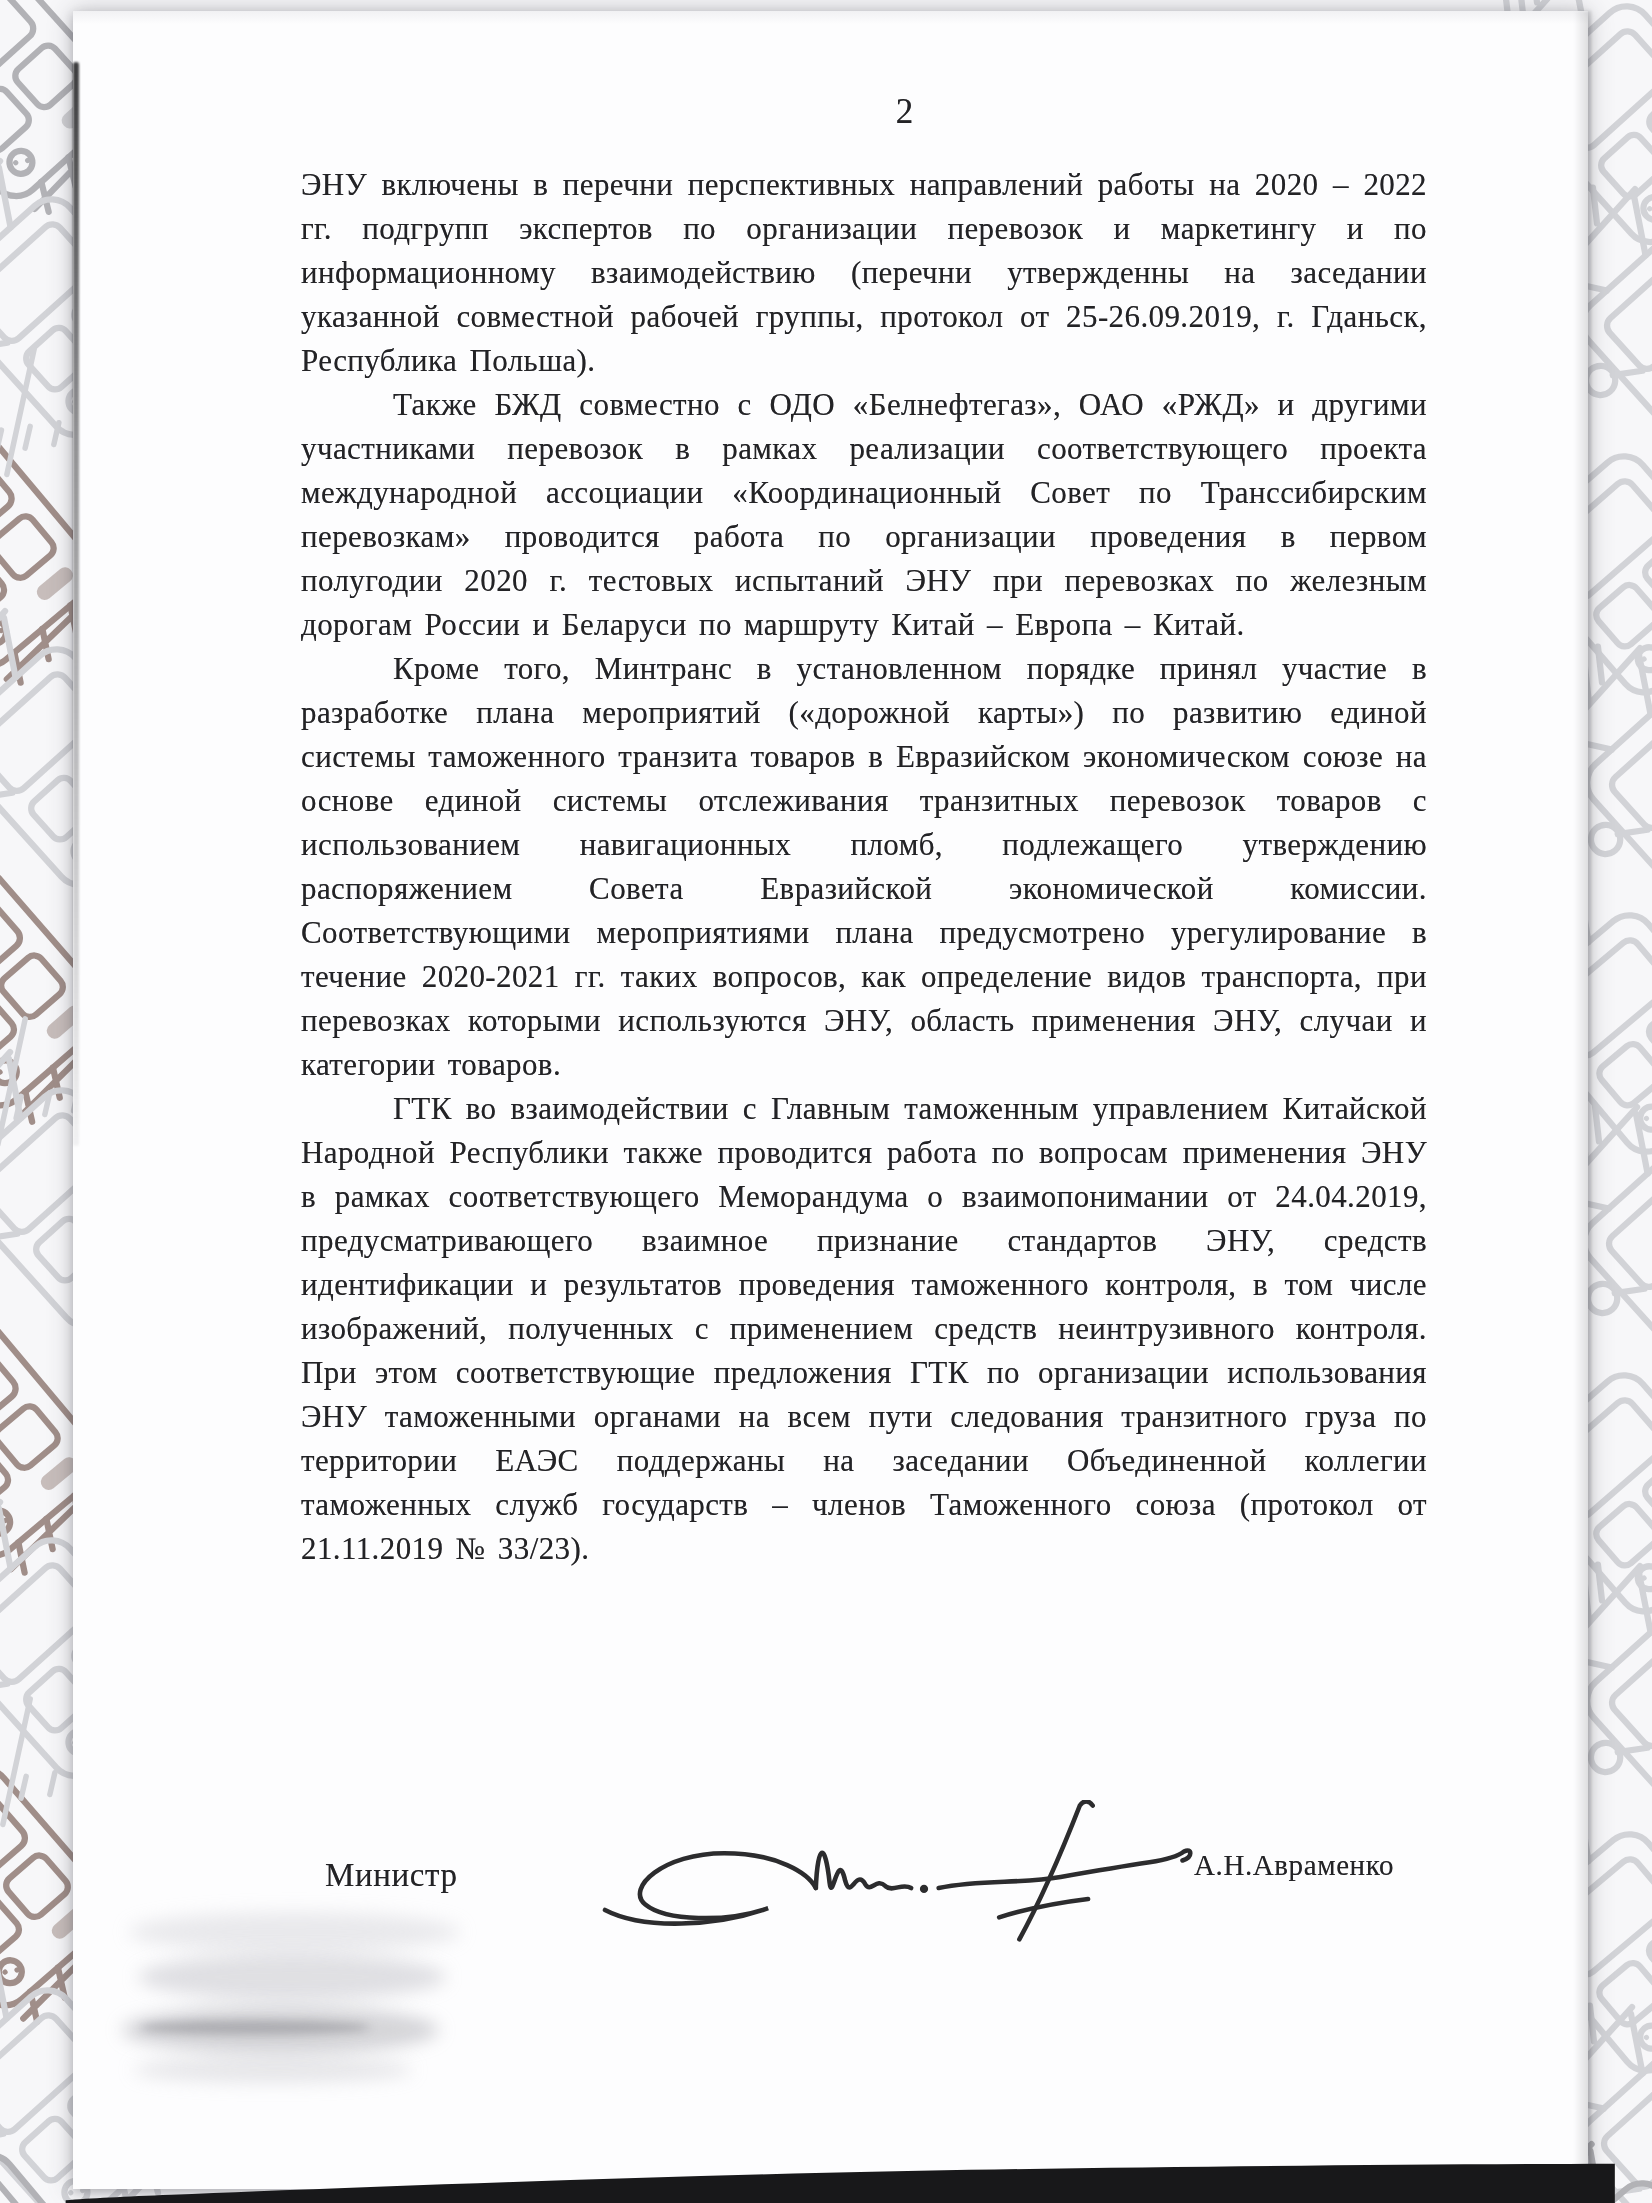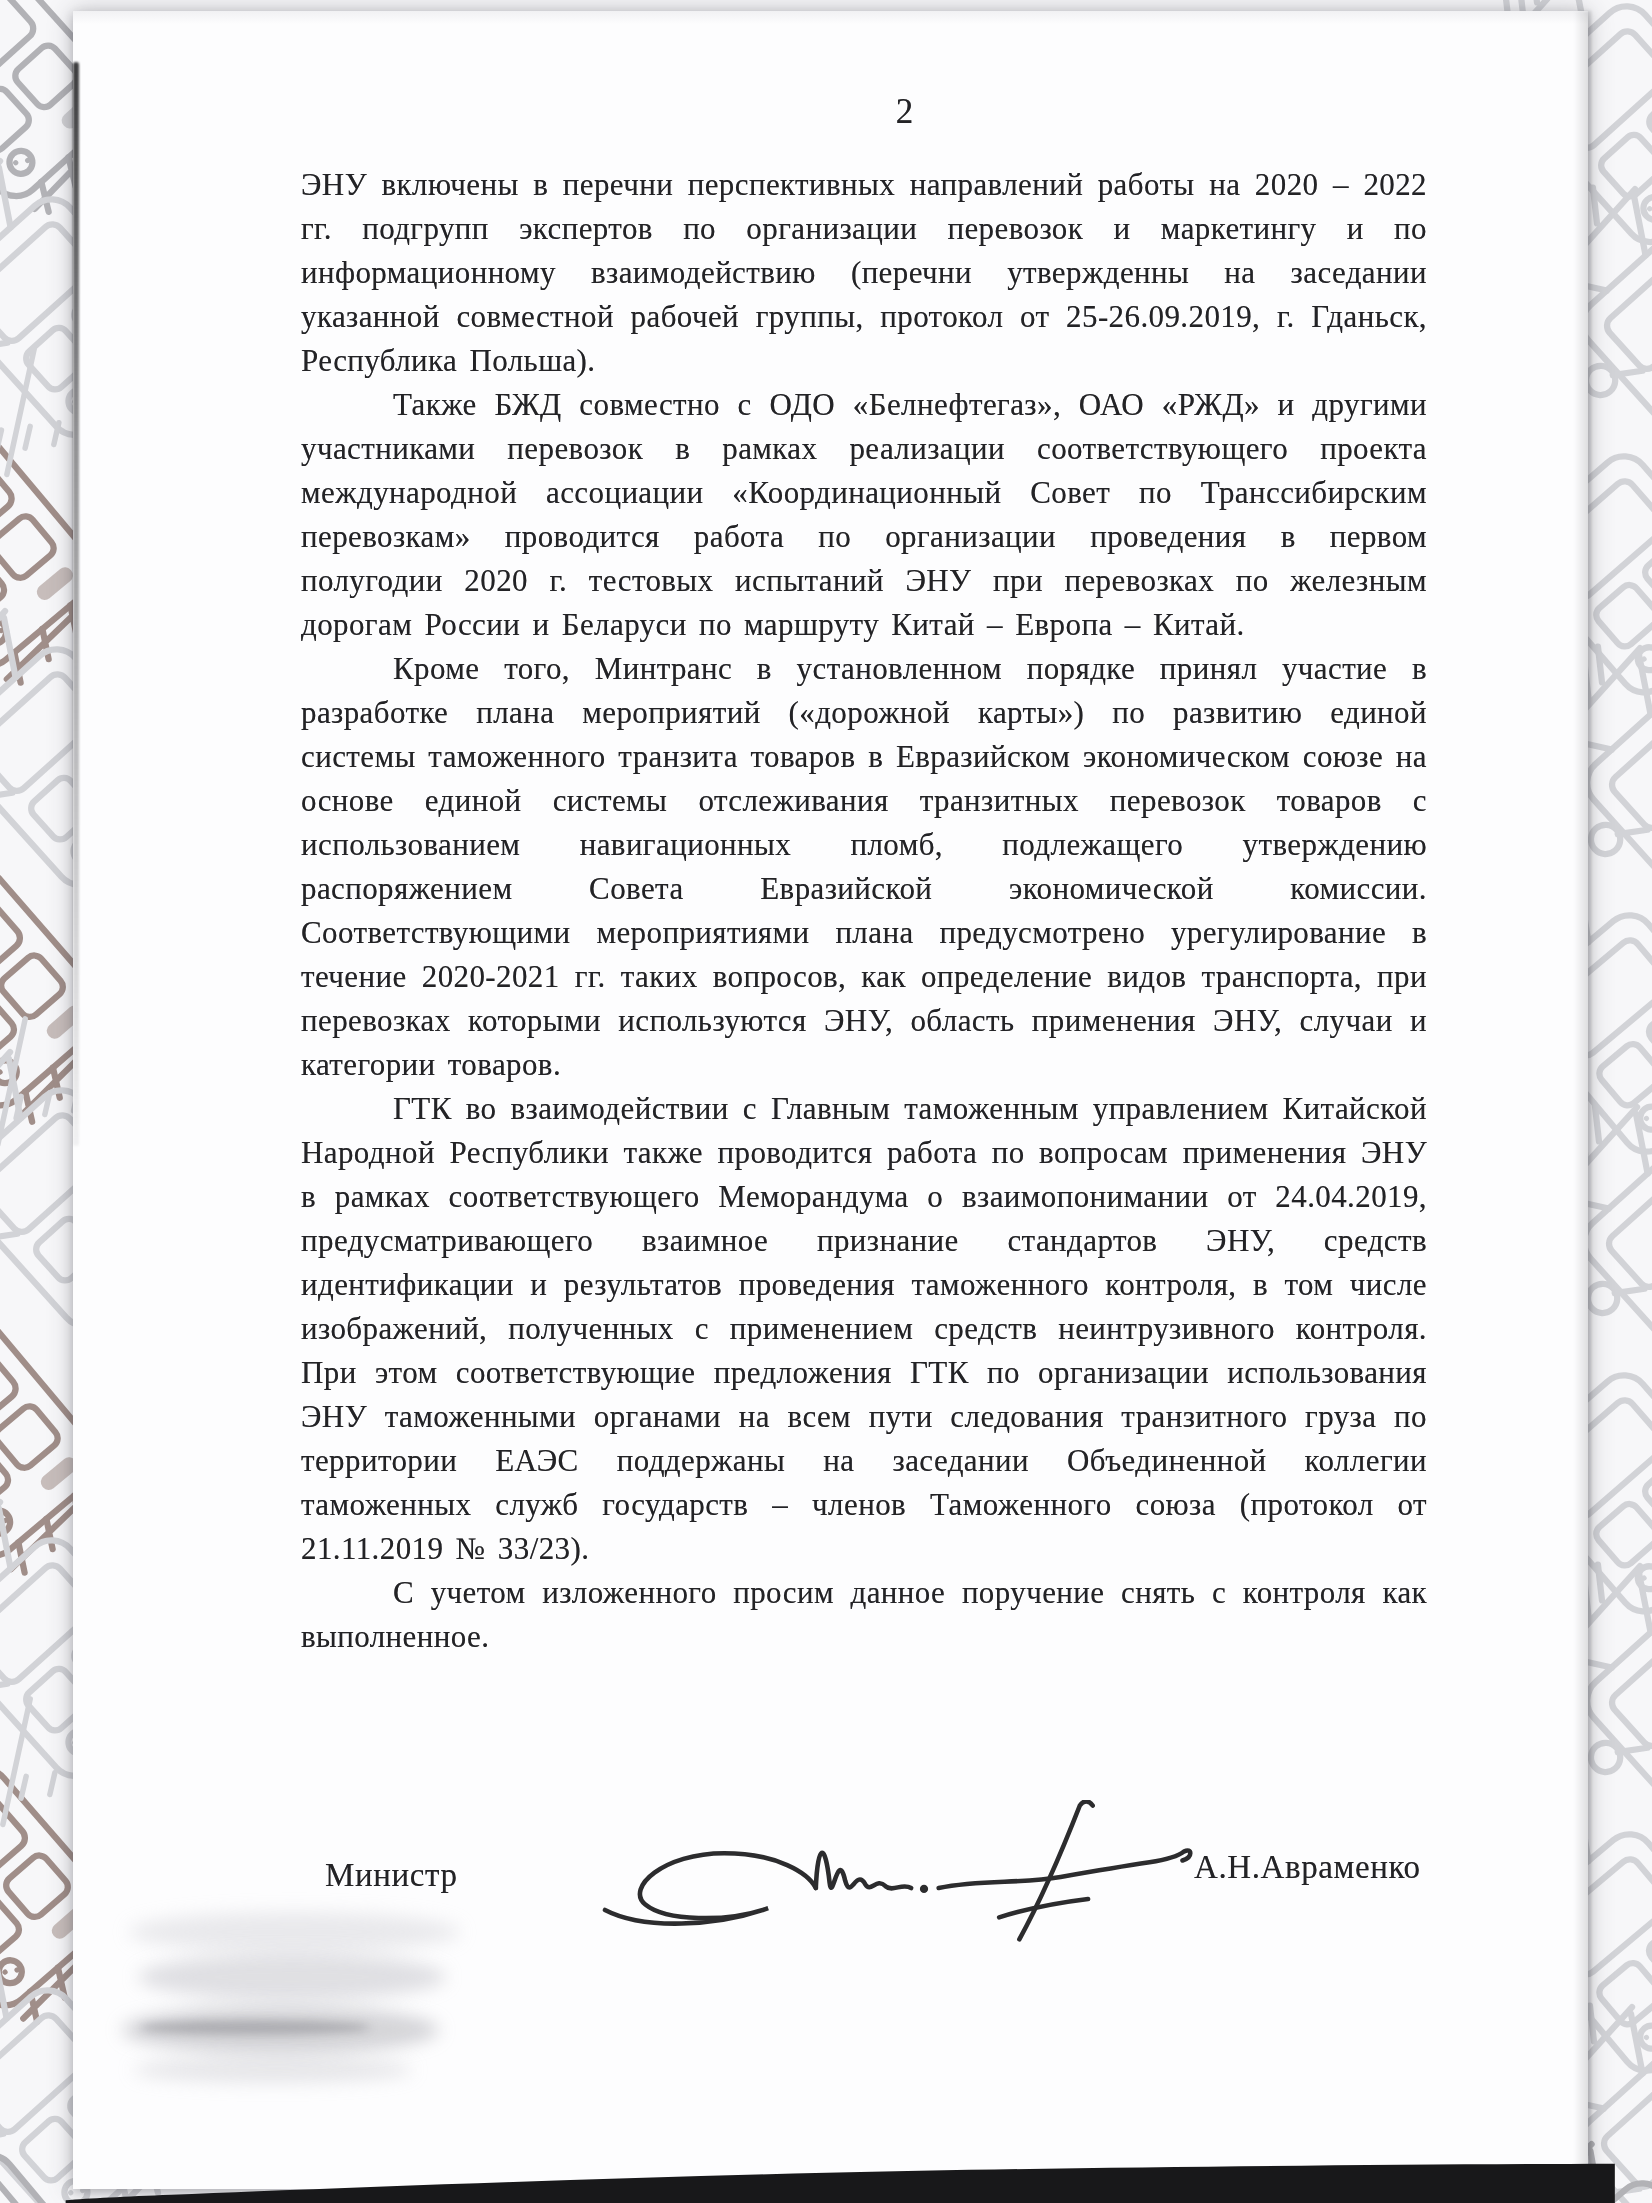--- a/index.html
+++ b/index.html
@@ -46,21 +46,21 @@
     text-shadow:0 0 0.6px rgba(20,20,24,.5);
   }
   .doc-body p{margin:0;padding:0;}
   .doc-body p.indent{text-indent:92px;}
   
   .sig-role{
     position:absolute;left:301px;top:1857px;z-index:2;font-size:33px;color:#232326;
     letter-spacing:0.6px;text-shadow:0 0 0.6px rgba(20,20,24,.5);margin-left:24px;
   }
   .sig-name{
-    position:absolute;left:1194px;top:1849px;z-index:2;font-size:33px;color:#232326;
+    position:absolute;left:1194px;top:1849px;z-index:2;font-size:29px;color:#232326;
     letter-spacing:0.6px;text-shadow:0 0 0.6px rgba(20,20,24,.5);
   }
   .sig-script{position:absolute;left:588px;top:1800px;z-index:2;}
   
   .smudge{position:absolute;z-index:2;border-radius:50%;}
   .sm1{left:129px;top:1912px;width:331px;height:40px;background:rgba(188,188,194,.30);filter:blur(9.2px);}
   .sm2{left:138px;top:1954px;width:308px;height:46px;background:rgba(168,168,175,.34);filter:blur(8.3px);}
   .sm3{left:122px;top:2006px;width:317px;height:48px;background:rgba(148,148,155,.38);filter:blur(8.3px);}
   .sm4{left:140px;top:2020px;width:230px;height:14.7px;background:rgba(118,118,126,.42);filter:blur(4.6px);}
   .sm5{left:133px;top:2057px;width:280px;height:26px;background:rgba(178,178,185,.30);filter:blur(8.3px);}
@@ -177,21 +177,20 @@
   <div class="edge-left"></div>
   <div class="edge-right"></div>
 
   <div class="page-number">2</div>
 
   <div class="doc-body">
     <p class="para">ЭНУ включены в перечни перспективных направлений работы на 2020 – 2022 гг. подгрупп экспертов по организации перевозок и маркетингу и по информационному взаимодействию (перечни утвержденны на заседании указанной совместной рабочей группы, протокол от 25-26.09.2019, г. Гданьск, Республика Польша).</p>
     <p class="para indent">Также БЖД совместно с ОДО «Белнефтегаз», ОАО «РЖД» и другими участниками перевозок в рамках реализации соответствующего проекта международной ассоциации «Координационный Совет по Транссибирским перевозкам» проводится работа по организации проведения в первом полугодии 2020 г. тестовых испытаний ЭНУ при перевозках по железным дорогам России и Беларуси по маршруту Китай – Европа – Китай.</p>
     <p class="para indent">Кроме того, Минтранс в установленном порядке принял участие в разработке плана мероприятий («дорожной карты») по развитию единой системы таможенного транзита товаров в Евразийском экономическом союзе на основе единой системы отслеживания транзитных перевозок товаров с использованием навигационных пломб, подлежащего утверждению распоряжением Совета Евразийской экономической комиссии. Соответствующими мероприятиями плана предусмотрено урегулирование в течение 2020-2021 гг. таких вопросов, как определение видов транспорта, при перевозках которыми используются ЭНУ, область применения ЭНУ, случаи и категории товаров.</p>
     <p class="para indent">ГТК во взаимодействии с Главным таможенным управлением Китайской Народной Республики также проводится работа по вопросам применения ЭНУ в рамках соответствующего Меморандума о взаимопонимании от 24.04.2019, предусматривающего взаимное признание стандартов ЭНУ, средств идентификации и результатов проведения таможенного контроля, в том числе изображений, полученных с применением средств неинтрузивного контроля. При этом соответствующие предложения ГТК по организации использования ЭНУ таможенными органами на всем пути следования транзитного груза по территории ЕАЭС поддержаны на заседании Объединенной коллегии таможенных служб государств – членов Таможенного союза (протокол от 21.11.2019 № 33/23).</p>
-    <p class="para indent">С учетом изложенного просим данное поручение снять с контроля как выполненное.</p>
   </div>
 
   <div class="sig-role">Министр</div>
 
   <div class="sig-script">
     <svg width="606" height="165" viewBox="0 0 660 180" fill="none" stroke="#1b1b1d" stroke-width="5" stroke-linecap="round" opacity=".92">
       <path d="M18,120 C60,142 140,138 196,118 C150,134 84,132 62,114 C40,96 82,58 148,58 C206,58 240,80 248,96"></path>
       <path d="M248,96 C250,48 258,44 263,90 C266,114 272,52 280,88 C286,110 292,74 302,92 C308,102 314,84 324,94 C332,101 342,90 352,96"></path>
       <circle cx="366" cy="97" r="4.5" fill="#1b1b1d" stroke="none"></circle>
       <path d="M382,96 C430,86 470,92 515,84 C555,77 585,72 612,68 C632,65 645,60 650,56 C658,52 660,62 648,66"></path>

